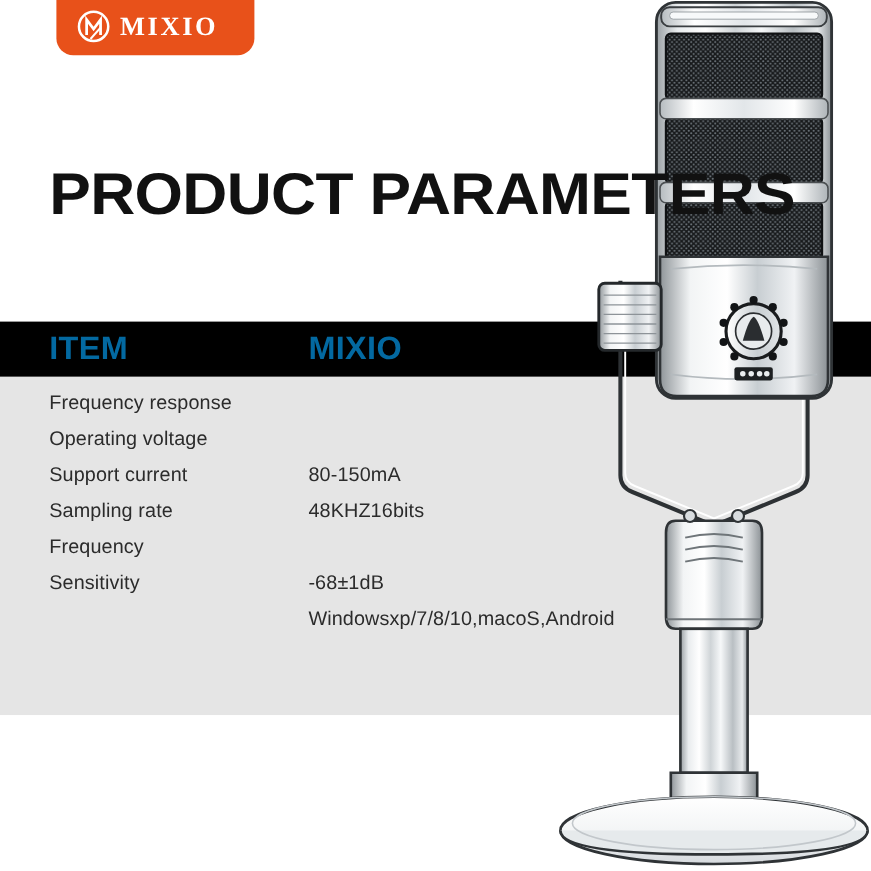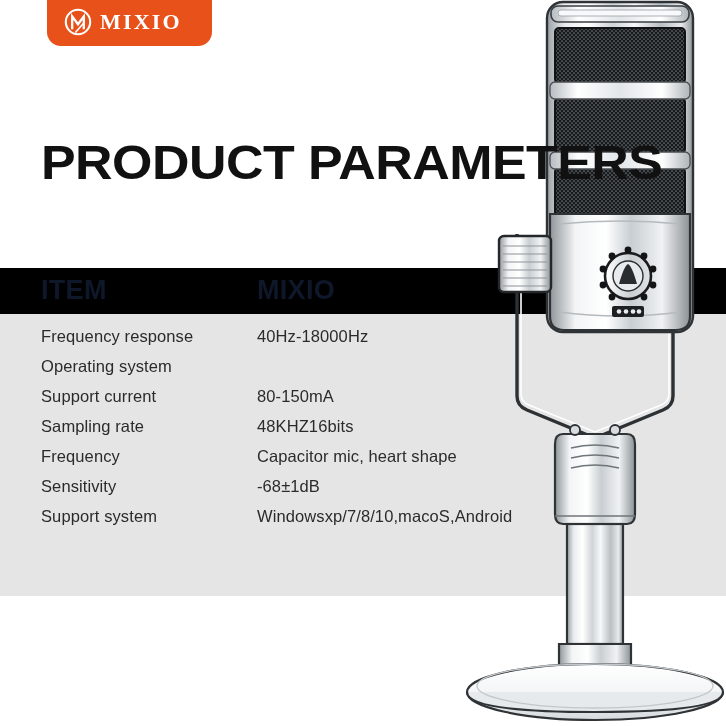--- a/index.html
+++ b/index.html
@@ -89,21 +89,21 @@
 
   
   .table-header {
     position: absolute;
     left: 0; top: 268px;
     width: 726px; height: 46px;
   }
   .th {
     position: absolute;
     top: 9px;
-    color: #0f172a;
+    color: #0369a1;
     font-family: "Liberation Sans", sans-serif;
     font-weight: bold;
     font-size: 27px;
     letter-spacing: 0.3px;
     line-height: 1;
   }
   .th-item  { left: 41px; }
   .th-value { left: 257px; }
 
   
@@ -289,40 +289,37 @@
   <div class="page-title">PRODUCT PARAMETERS</div>
 
   <div class="table-header">
     <div class="th th-item">ITEM</div>
     <div class="th th-value">MIXIO</div>
   </div>
 
   <div class="table-body">
     <div class="row">
       <div class="cell cell-item">Frequency response</div>
-      <div class="cell cell-value">40Hz-18000Hz</div>
-    </div>
-    <div class="row">
-      <div class="cell cell-item">Operating system</div>
+    </div>
+    <div class="row">
+      <div class="cell cell-item">Operating voltage</div>
     </div>
     <div class="row">
       <div class="cell cell-item">Support current</div>
       <div class="cell cell-value">80-150mA</div>
     </div>
     <div class="row">
       <div class="cell cell-item">Sampling rate</div>
       <div class="cell cell-value">48KHZ16bits</div>
     </div>
     <div class="row">
       <div class="cell cell-item">Frequency</div>
-      <div class="cell cell-value">Capacitor mic, heart shape</div>
     </div>
     <div class="row">
       <div class="cell cell-item">Sensitivity</div>
       <div class="cell cell-value">-68±1dB</div>
     </div>
     <div class="row">
-      <div class="cell cell-item">Support system</div>
       <div class="cell cell-value">Windowsxp/7/8/10,macoS,Android</div>
     </div>
   </div>
 
 </div>
 
 </body></html>

